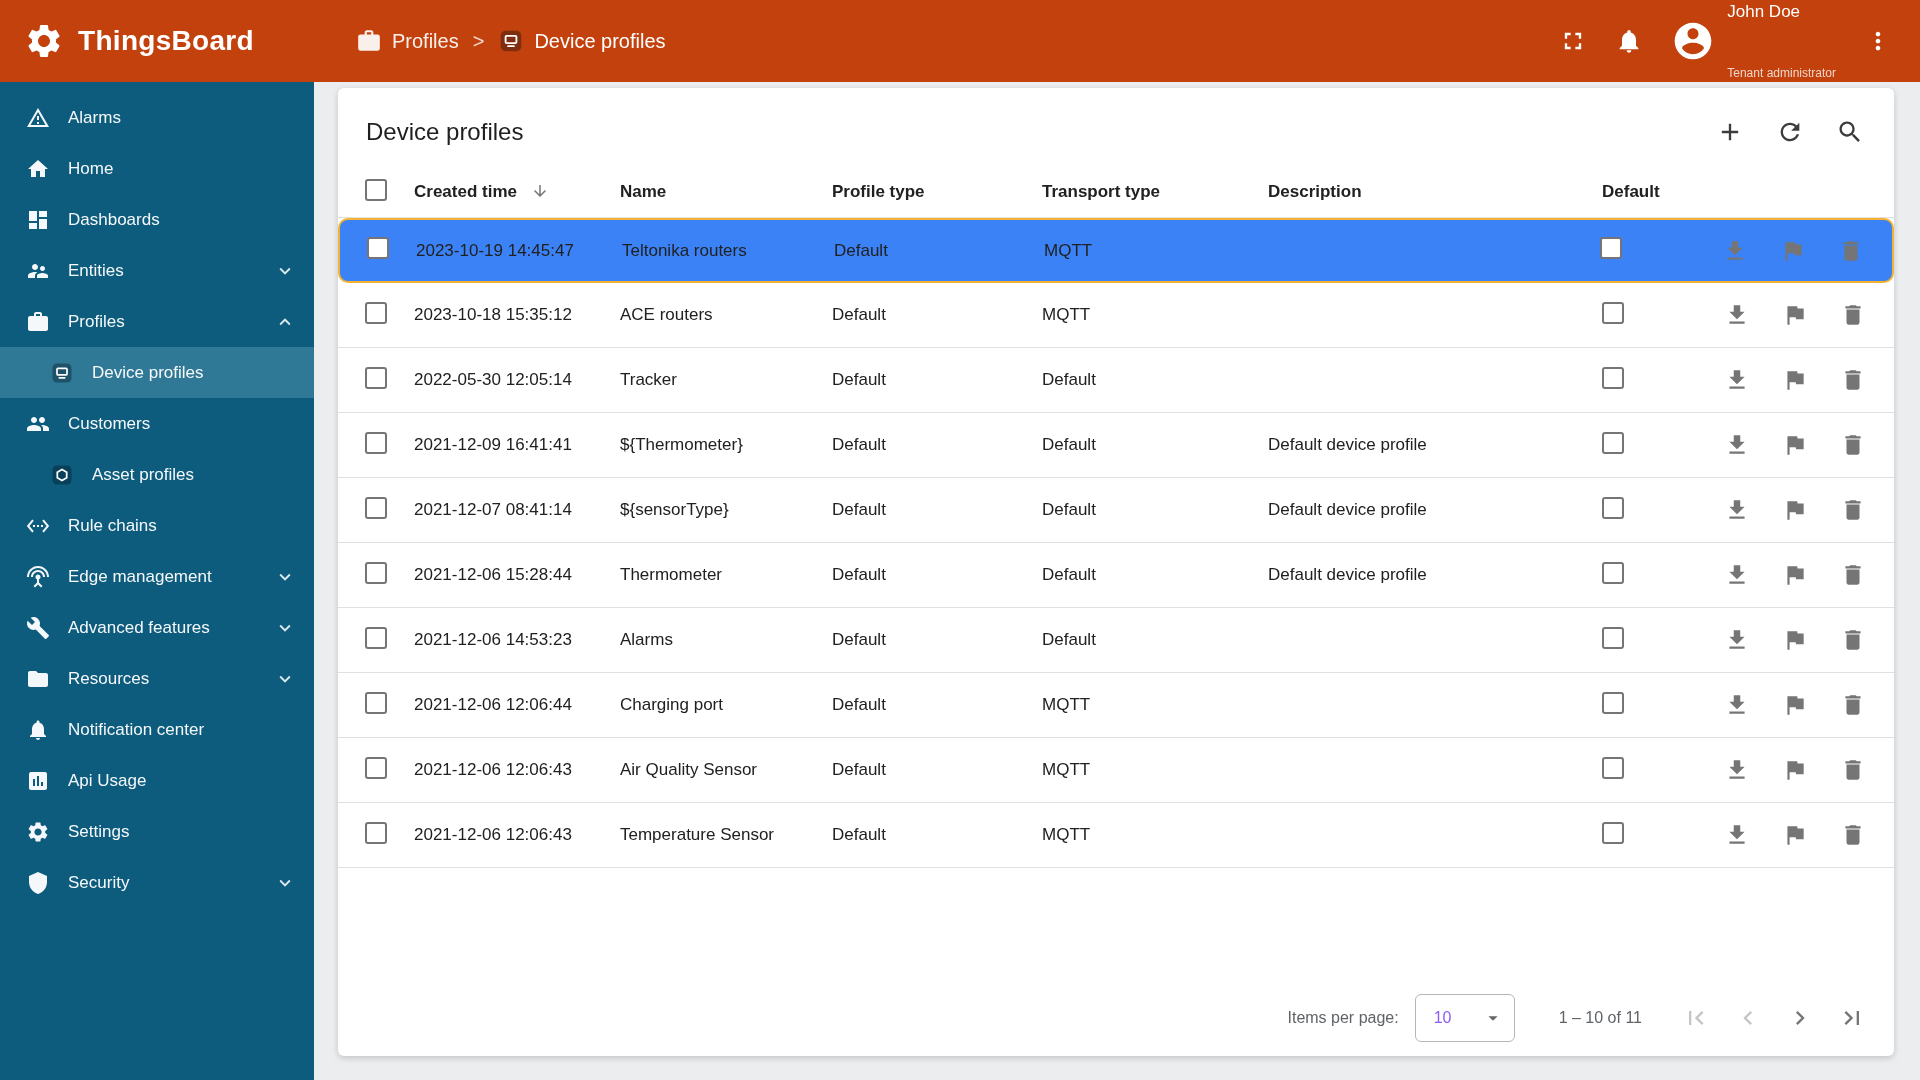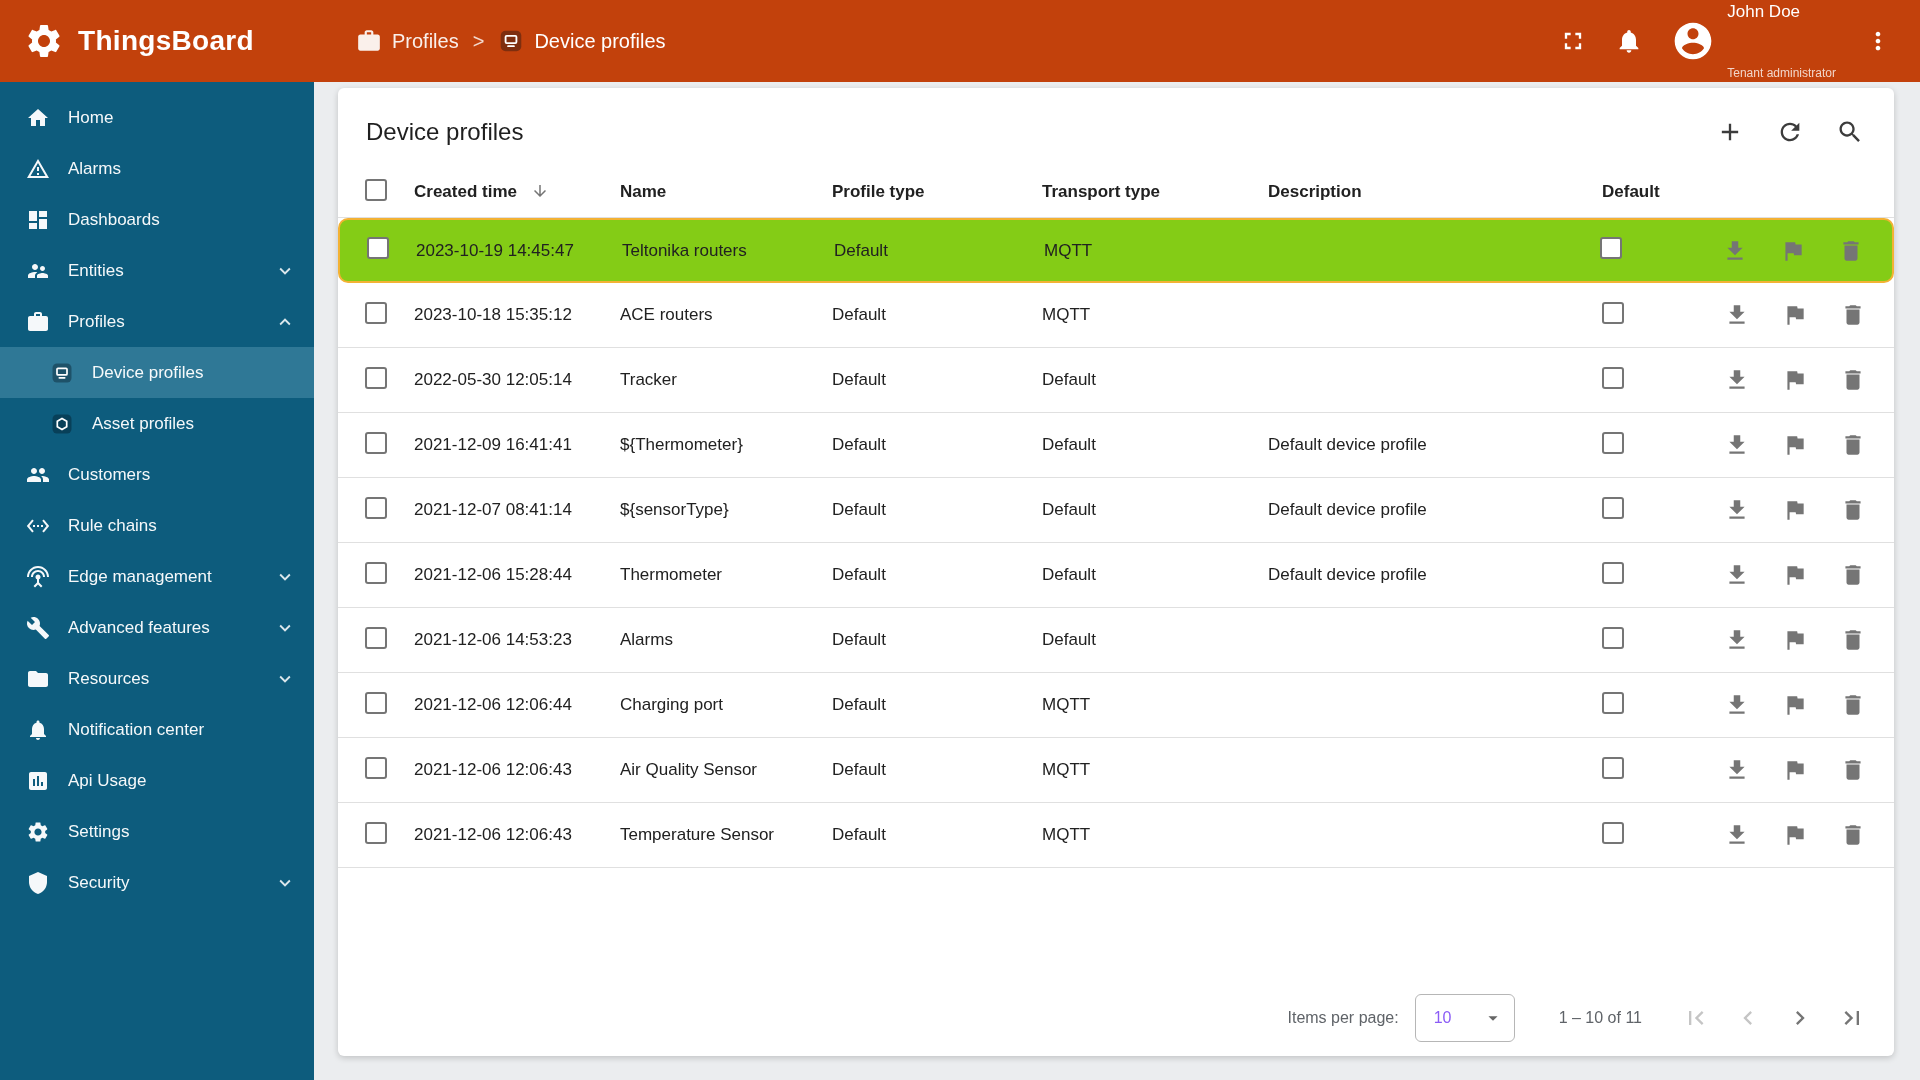--- a/index.html
+++ b/index.html
@@ -56,21 +56,21 @@
   .card-toolbar .icon-btn svg { width:28px; height:28px; }
 
   
   .table { --cols: 76px 206px 212px 210px 226px 1fr 122px 170px; }
   .thead, .trow { display:grid; grid-template-columns:var(--cols); align-items:center; }
   .thead { height:52px; border-bottom:1px solid #e0e0e0; }
   .hcell { display:flex; align-items:flex-start; gap:14px; font-size:17px; font-weight:700;
            color:#212121; cursor:pointer; }
   .hcell .sort svg { width:18px; height:18px; fill:#757575; }
   .trow { height:65px; border-bottom:1px solid #e0e0e0; font-size:17px; color:#212121; cursor:pointer; }
-  .trow.highlighted { background:#84cc16; border:2px solid #f3b234; border-radius:10px; }
+  .trow.highlighted { background:#3b82f6; border:2px solid #f3b234; border-radius:10px; }
   .cell { overflow:hidden; text-overflow:ellipsis; white-space:nowrap; padding-right:10px; }
   .cell-check { padding-left:27px; }
   .checkbox { width:22px; height:22px; border:2px solid rgba(0,0,0,.54); border-radius:3px;
               display:inline-block; background:#fff; cursor:pointer; }
   .cell-actions { display:flex; justify-content:flex-end; align-items:center; gap:32px; padding-right:28px; }
   .cell-actions .icon-btn { color:#757575; }
   .cell-actions .icon-btn svg { width:26px; height:26px; }
 
   
   .pagination { margin-top:auto; height:76px; display:flex; align-items:center;
@@ -150,32 +150,32 @@
     </div>
   </header>
 
   <div class="body-row">
 
     <aside class="sidebar">
       <nav>
           <div class="nav-item">
             <span class="icon">
               <svg viewBox="0 0 24 24">
+                <path d="M12 5.99L19.53 19H4.47L12 5.99M12 2L1 21h22L12 2zm1 14h-2v2h2v-2zm0-6h-2v4h2v-4z"></path>
+              </svg>
+            </span>
+            <span class="nav-label">Alarms</span>
+          </div>
+          <div class="nav-item">
+            <span class="icon">
+              <svg viewBox="0 0 24 24">
                 <path d="M10 20v-6h4v6h5v-8h3L12 3 2 12h3v8z"></path>
               </svg>
             </span>
             <span class="nav-label">Home</span>
-          </div>
-          <div class="nav-item">
-            <span class="icon">
-              <svg viewBox="0 0 24 24">
-                <path d="M12 5.99L19.53 19H4.47L12 5.99M12 2L1 21h22L12 2zm1 14h-2v2h2v-2zm0-6h-2v4h2v-4z"></path>
-              </svg>
-            </span>
-            <span class="nav-label">Alarms</span>
           </div>
           <div class="nav-item">
             <span class="icon">
               <svg viewBox="0 0 24 24">
                 <path d="M3 13h8V3H3v10zm0 8h8v-6H3v6zm10 0h8V11h-8v10zm0-18v6h8V3h-8z"></path>
               </svg>
             </span>
             <span class="nav-label">Dashboards</span>
           </div>
           <div class="nav-item">
@@ -207,36 +207,36 @@
           <div class="nav-item child selected">
             <span class="icon">
               <svg viewBox="0 0 24 24">
                 <rect x="2.5" y="2.5" width="19" height="19" rx="4.5" fill="rgba(0,12,24,0.35)"></rect>
                 <rect x="7" y="7.3" width="10" height="6.6" rx="1" fill="none" stroke="#fff" stroke-width="1.7"></rect>
                 <path d="M9.3 16.8h5.4" stroke="#fff" stroke-width="1.7" stroke-linecap="round" fill="none"></path>
               </svg>
             </span>
             <span class="nav-label">Device profiles</span>
           </div>
+          <div class="nav-item">
+            <span class="icon">
+              <svg viewBox="0 0 24 24">
+                <path d="M16 11c1.66 0 2.99-1.34 2.99-3S17.66 5 16 5c-1.66 0-3 1.34-3 3s1.34 3 3 3zm-8 0c1.66 0 2.99-1.34 2.99-3S9.66 5 8 5C6.34 5 5 6.34 5 8s1.34 3 3 3zm0 2c-2.33 0-7 1.17-7 3.5V19h14v-2.5c0-2.33-4.67-3.5-7-3.5zm8 0c-.29 0-.62.02-.97.05 1.16.84 1.97 1.97 1.97 3.45V19h6v-2.5c0-2.33-4.67-3.5-7-3.5z"></path>
+              </svg>
+            </span>
+            <span class="nav-label">Customers</span>
+          </div>
           <div class="nav-item child">
             <span class="icon">
               <svg viewBox="0 0 24 24">
                 <rect x="2.5" y="2.5" width="19" height="19" rx="4.5" fill="rgba(0,12,24,0.35)"></rect>
                 <path d="M12 6.6l4.7 2.7v5.4L12 17.4l-4.7-2.7V9.3z" fill="none" stroke="#fff" stroke-width="1.7"></path>
               </svg>
             </span>
             <span class="nav-label">Asset profiles</span>
-          </div>
-          <div class="nav-item">
-            <span class="icon">
-              <svg viewBox="0 0 24 24">
-                <path d="M16 11c1.66 0 2.99-1.34 2.99-3S17.66 5 16 5c-1.66 0-3 1.34-3 3s1.34 3 3 3zm-8 0c1.66 0 2.99-1.34 2.99-3S9.66 5 8 5C6.34 5 5 6.34 5 8s1.34 3 3 3zm0 2c-2.33 0-7 1.17-7 3.5V19h14v-2.5c0-2.33-4.67-3.5-7-3.5zm8 0c-.29 0-.62.02-.97.05 1.16.84 1.97 1.97 1.97 3.45V19h6v-2.5c0-2.33-4.67-3.5-7-3.5z"></path>
-              </svg>
-            </span>
-            <span class="nav-label">Customers</span>
           </div>
           <div class="nav-item">
             <span class="icon">
               <svg viewBox="0 0 24 24">
                 <path d="M7.77 6.76L6.23 5.48.82 12l5.41 6.52 1.54-1.28L3.42 12l4.35-5.24zM7 13h2v-2H7v2zm10-2h-2v2h2v-2zm-6 2h2v-2h-2v2zm6.77-7.52l-1.54 1.28L20.58 12l-4.35 5.24 1.54 1.28L23.18 12l-5.41-6.52z"></path>
               </svg>
             </span>
             <span class="nav-label">Rule chains</span>
           </div>
           <div class="nav-item">

